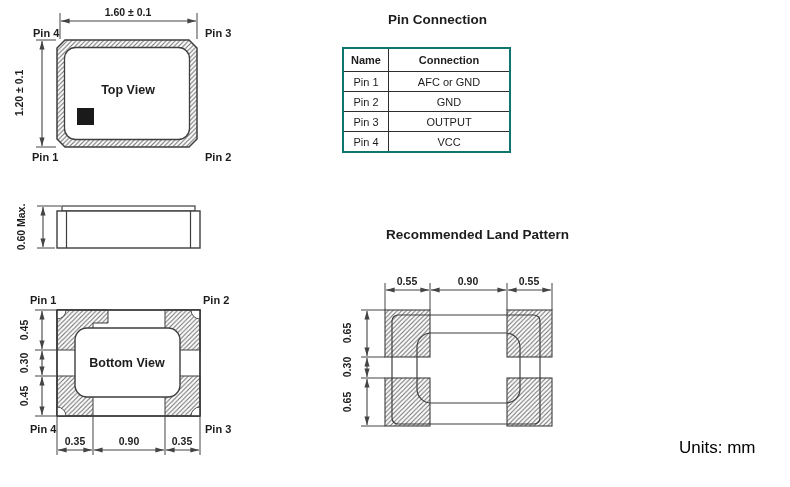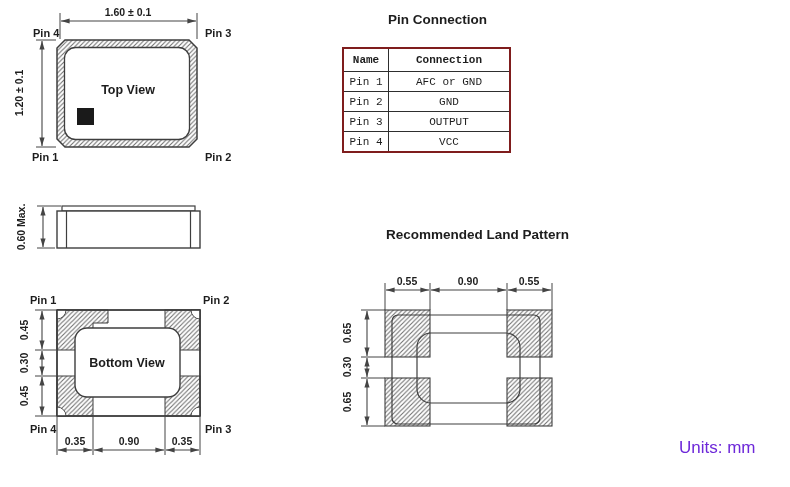--- a/index.html
+++ b/index.html
@@ -3,25 +3,25 @@
 <meta charset="utf-8">
 <style>
   html,body{margin:0;padding:0;background:#fff;}
   #screen{position:relative;width:790px;height:487px;background:#ffffff;overflow:hidden;
           font-family:"Liberation Sans",sans-serif;color:#1d1d1d;}
   .abs{position:absolute;}
   .sec-title{font-size:13.5px;font-weight:bold;color:#1d1d1d;white-space:nowrap;padding-left:48px;}
   
   table.pins{border-collapse:collapse;font-size:11px;color:#1d1d1d;background:#fff;}
   table.pins th,table.pins td{border:1px solid #2e2e2e;text-align:center;padding:0;}
-  table.pins{border:2px solid #7f1d1d;font-family:Liberation Mono, monospace;}
+  table.pins{border:2px solid #0f766e;}
   table.pins th{width:44px;height:22px;font-weight:bold;}
   table.pins th.conn{width:120px;margin-top:47px;}
   table.pins td{height:19px;font-weight:normal;}
-  .units{font-size:17px;color:#6d28d9;white-space:nowrap;}
+  .units{font-size:17px;color:#000000;white-space:nowrap;}
   svg text{font-family:"Liberation Sans",sans-serif;fill:#1d1d1d;}
   .dimtxt{font-size:10.5px;font-weight:bold;}
   .pintxt{font-size:11px;font-weight:bold;}
   .viewtxt{font-size:12.5px;font-weight:bold;}
   .dline{stroke:#444;stroke-width:1.1;fill:none;}
   .eline{stroke:#444;stroke-width:1;fill:none;}
   .outline{stroke:#3e3e3e;fill:none;}
 </style>
 </head>
 <body>

